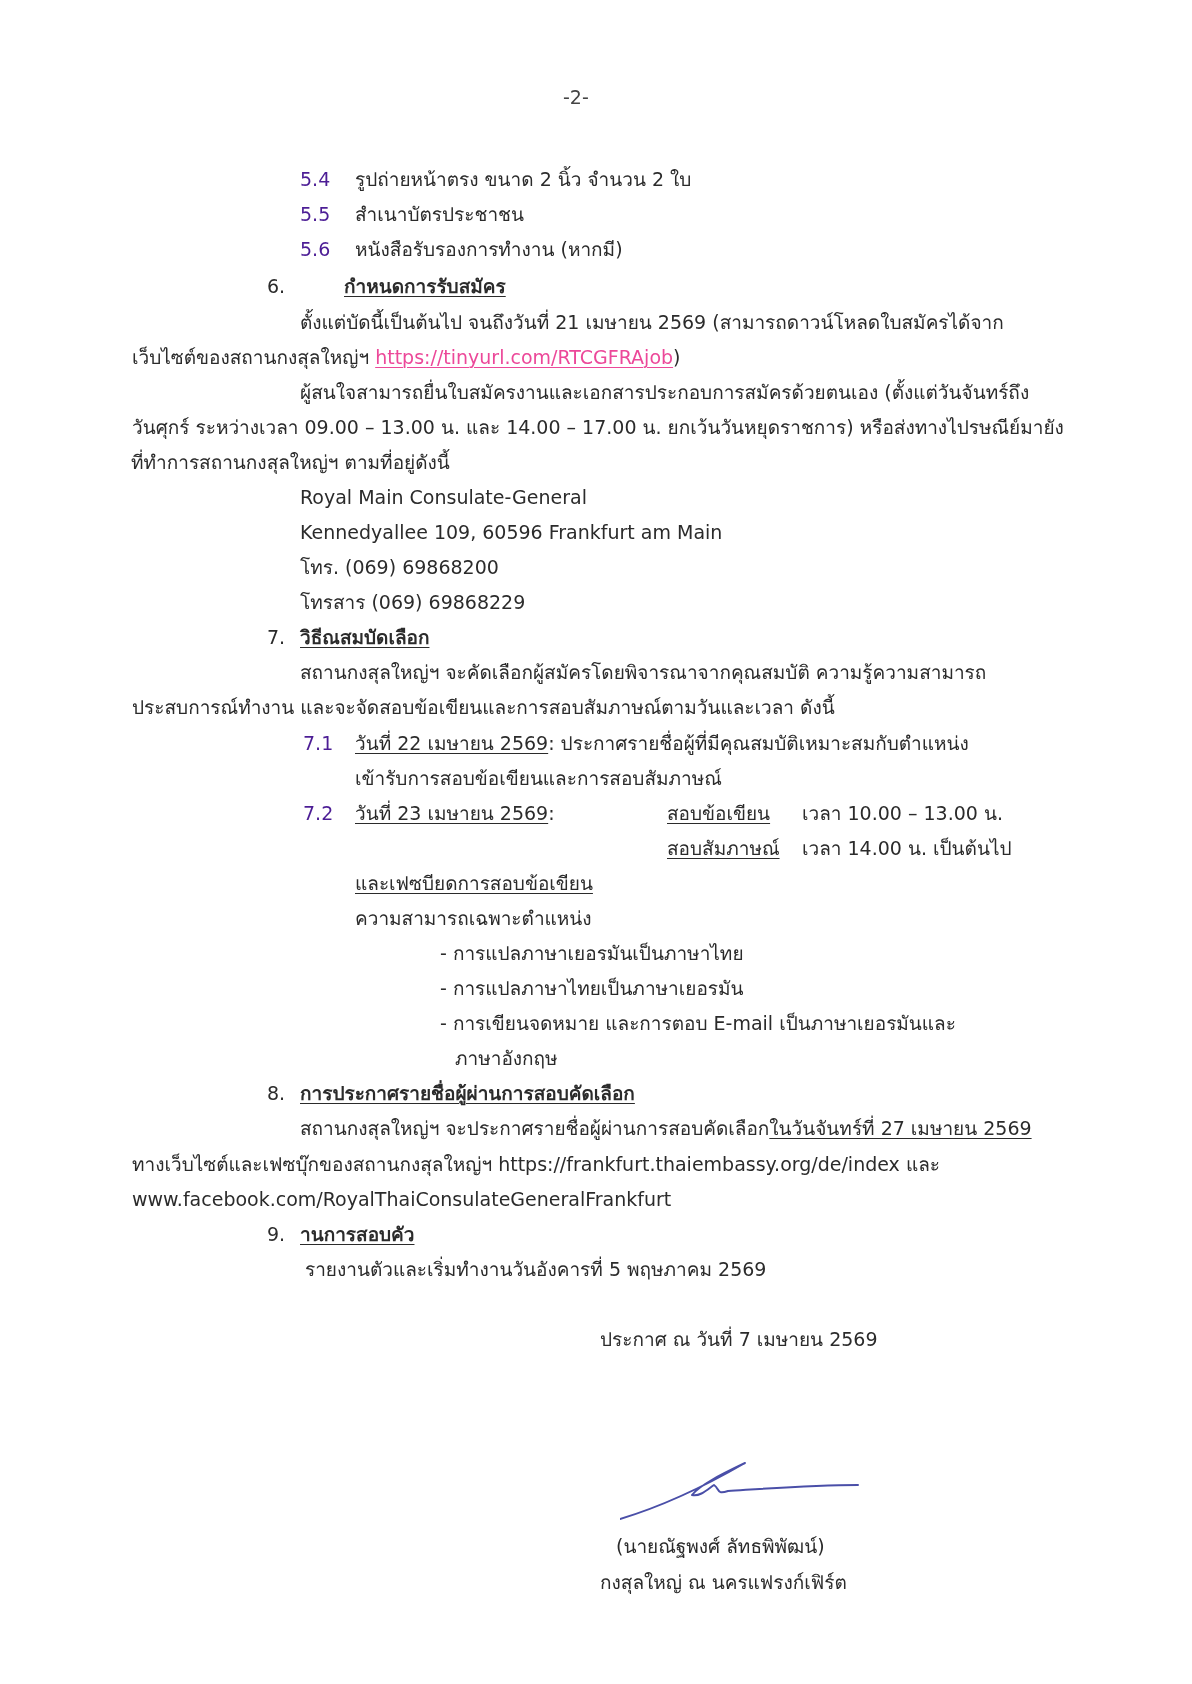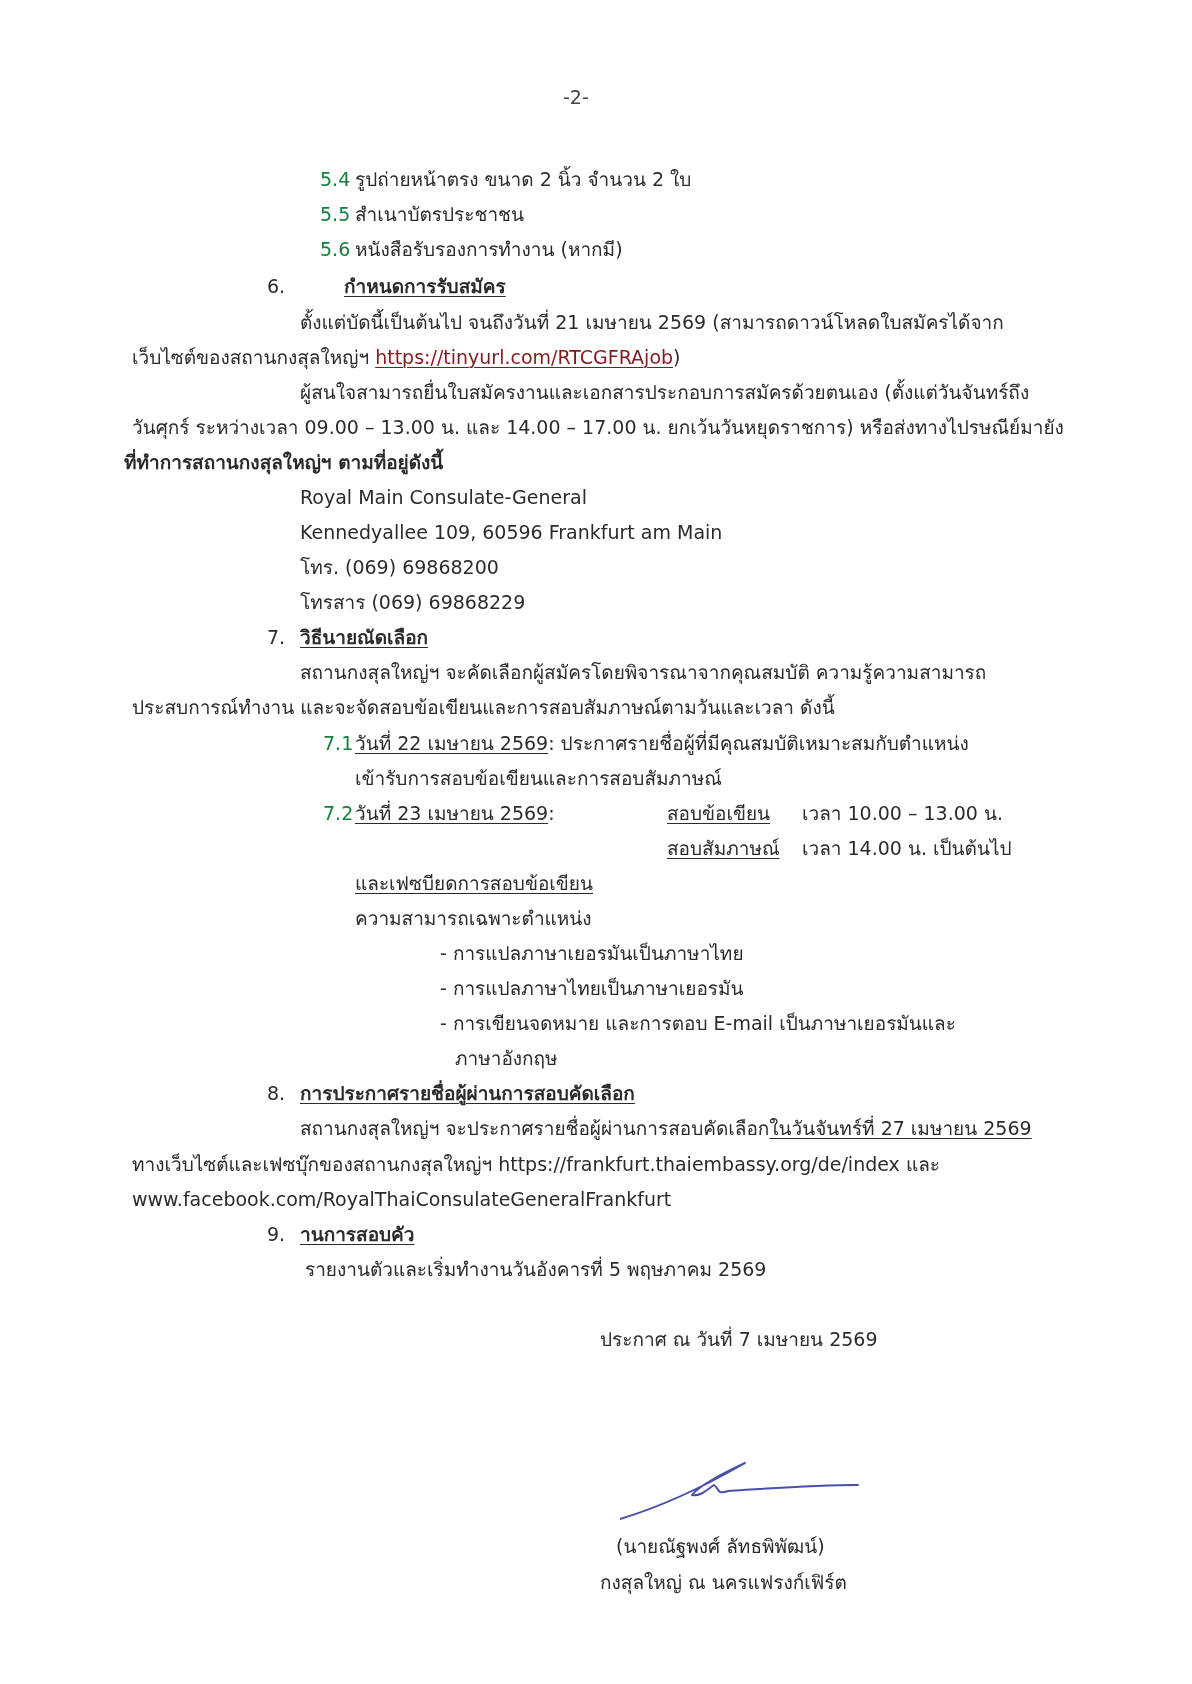--- a/index.html
+++ b/index.html
@@ -6,22 +6,22 @@
     body {
       width: 1192px; height: 1684px; position: relative; overflow: hidden;
       font-family: "DejaVu Sans", "Liberation Sans", sans-serif;
       color: #2b2b2b;
       font-size: 19px;
     }
     .abs { position: absolute; white-space: nowrap; line-height: 1; }
     .u { text-decoration: underline; text-underline-offset: 3px; text-decoration-thickness: 1px; }
     .bold { font-weight: bold; }
     .page-num { font-size: 19px; color: #444; }
-    .num { color: #15803d; margin-left: 20px; }
-    .link { text-decoration: underline; text-underline-offset: 3px; text-decoration-thickness: 1px; color: #7f1d1d; }
+    .num { color: #4c1d95; }
+    .link { text-decoration: underline; text-underline-offset: 3px; text-decoration-thickness: 1px; color: #ec4899; }
     .sig { position: absolute; left: 620px; top: 1455px; }
   </style>
 </head>
 <body>
 
 <div>
 
   <div class="abs page-num" style="left:563px; top:88px;">-2-</div>
 
   <div>
@@ -35,32 +35,32 @@
 
   <div>
     <span class="abs" style="left:267px; top:277px;">6.</span>
     <span class="abs u bold" style="left:300px; top:277px;margin-left:44px;">กำหนดการรับสมัคร</span>
     <span class="abs" style="left:300px; top:313px;">ตั้งแต่บัดนี้เป็นต้นไป จนถึงวันที่ 21 เมษายน 2569 (สามารถดาวน์โหลดใบสมัครได้จาก</span>
     <span class="abs" style="left:132px; top:348px;">
       <span>เว็บไซต์ของสถานกงสุลใหญ่ฯ </span><span class="link">https://tinyurl.com/RTCGFRAjob</span><span>)</span>
     </span>
     <span class="abs" style="left:300px; top:383px;">ผู้สนใจสามารถยื่นใบสมัครงานและเอกสารประกอบการสมัครด้วยตนเอง (ตั้งแต่วันจันทร์ถึง</span>
     <span class="abs" style="left:132px; top:418px;">วันศุกร์ ระหว่างเวลา 09.00 – 13.00 น. และ 14.00 – 17.00 น. ยกเว้นวันหยุดราชการ) หรือส่งทางไปรษณีย์มายัง</span>
-    <span class="abs" style="left:124px; top:453px;font-weight:bold;">ที่ทำการสถานกงสุลใหญ่ฯ ตามที่อยู่ดังนี้</span>
+    <span class="abs" style="left:131px; top:453px;">ที่ทำการสถานกงสุลใหญ่ฯ ตามที่อยู่ดังนี้</span>
     <div>
       <span class="abs" style="left:300px; top:488px;">Royal Main Consulate-General</span>
       <span class="abs" style="left:300px; top:523px;">Kennedyallee 109, 60596 Frankfurt am Main</span>
       <span class="abs" style="left:300px; top:558px;">โทร. (069) 69868200</span>
       <span class="abs" style="left:300px; top:593px;">โทรสาร (069) 69868229</span>
     </div>
   </div>
 
   <div>
     <span class="abs" style="left:267px; top:628px;">7.</span>
-    <span class="abs u bold" style="left:300px; top:628px;">วิธีนายณัดเลือก</span>
+    <span class="abs u bold" style="left:300px; top:628px;">วิธีณสมบัดเลือก</span>
     <span class="abs" style="left:300px; top:663px;">สถานกงสุลใหญ่ฯ จะคัดเลือกผู้สมัครโดยพิจารณาจากคุณสมบัติ ความรู้ความสามารถ</span>
     <span class="abs" style="left:132px; top:698px;">ประสบการณ์ทำงาน และจะจัดสอบข้อเขียนและการสอบสัมภาษณ์ตามวันและเวลา ดังนี้</span>
 
     <span class="abs num" style="left:303px; top:734px;">7.1</span>
     <span class="abs" style="left:355px; top:734px;"><span class="u">วันที่ 22 เมษายน 2569</span><span>: ประกาศรายชื่อผู้ที่มีคุณสมบัติเหมาะสมกับตำแหน่ง</span></span>
     <span class="abs" style="left:355px; top:769px;">เข้ารับการสอบข้อเขียนและการสอบสัมภาษณ์</span>
 
     <span class="abs num" style="left:303px; top:804px;">7.2</span>
     <span class="abs" style="left:355px; top:804px;"><span class="u">วันที่ 23 เมษายน 2569</span><span>:</span></span>
     <span class="abs u" style="left:667px; top:804px;">สอบข้อเขียน</span>

